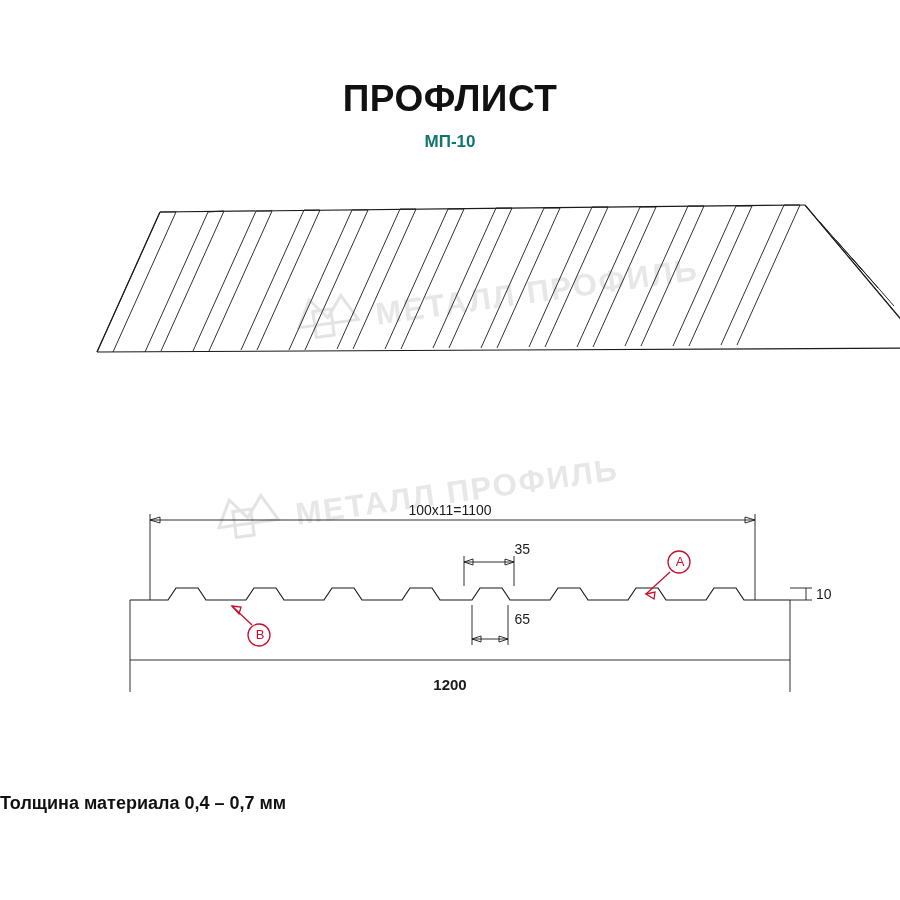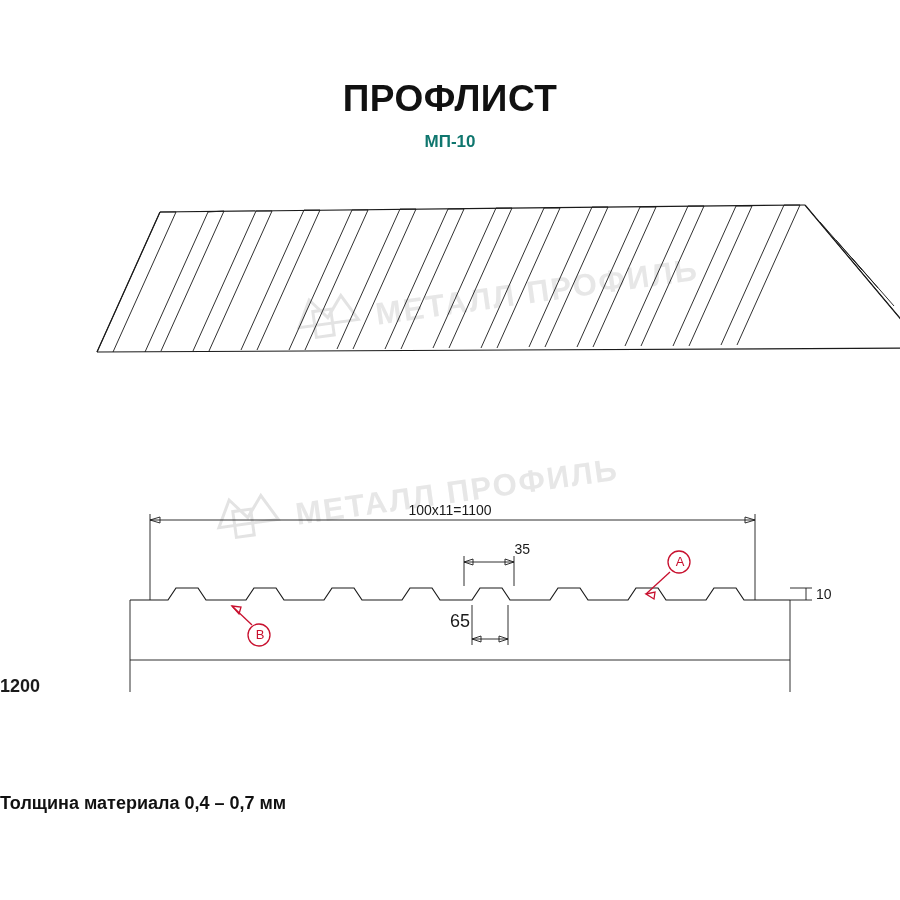--- a/index.html
+++ b/index.html
@@ -205,23 +205,23 @@
         <path class="red" d="M252 625 L232 606"></path>
         <path class="red" d="M232 606 l9 1 l-2 7 z" fill="#c8102e" stroke="none"></path>
       </g>
     </g>
   </svg>
 
   <div style="position:absolute;left:0;top:502px;width:900px;text-align:center;font-size:14px;">100x11=1100</div>
 
   <div style="position:absolute;left:450px;top:541px;width:80px;text-align:right;font-size:14px;">35</div>
 
-  <div style="position:absolute;left:450px;top:611px;width:80px;text-align:left;font-size:18px;">65</div>
+  <div style="position:absolute;left:450px;top:611px;width:80px;text-align:right;font-size:14px;">65</div>
 
   <div style="position:absolute;left:816px;top:586px;font-size:14px;">10</div>
 
-  <div style="position:absolute;left:0;top:676px;width:900px;font-size:18px;font-weight:bold;">1200</div>
+  <div style="position:absolute;left:0;top:676px;width:900px;text-align:center;font-size:15px;font-weight:bold;">1200</div>
 
   <div style="position:absolute;left:673px;top:554px;width:14px;text-align:center;font-size:13px;color:#c8102e;">A</div>
 
   <div style="position:absolute;left:253px;top:627px;width:14px;text-align:center;font-size:13px;color:#c8102e;">B</div>
 
 </div>
 
 </body></html>

